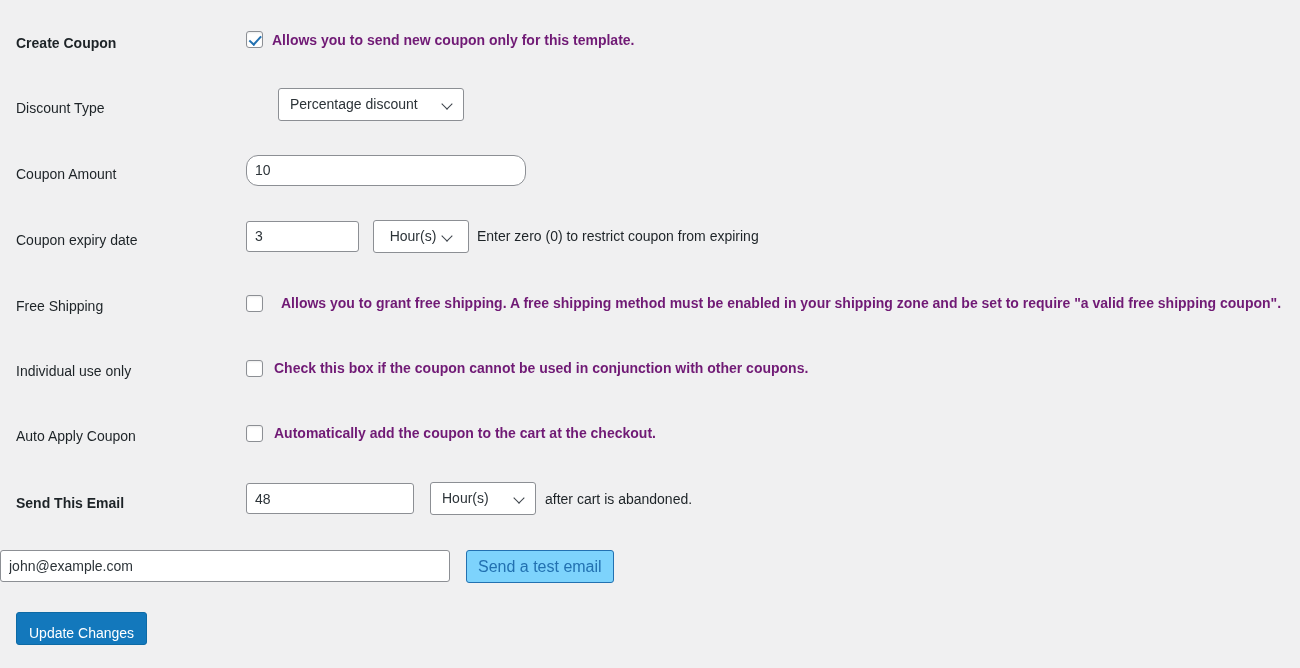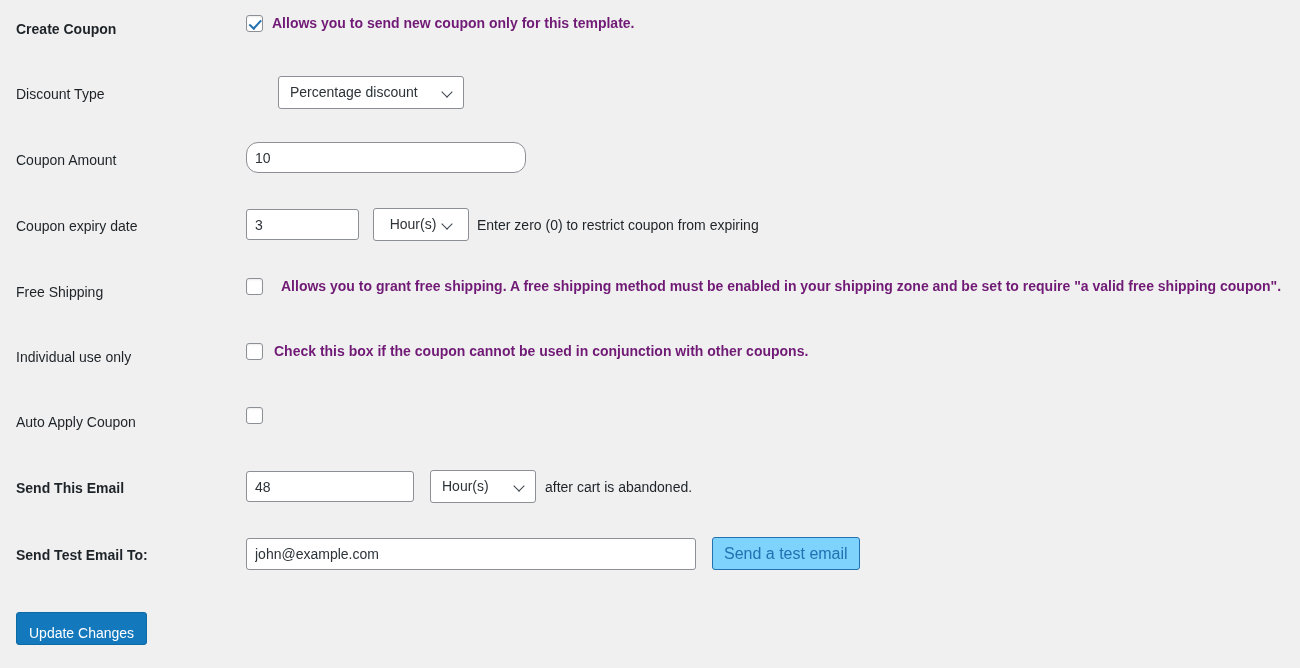--- a/index.html
+++ b/index.html
@@ -16,21 +16,21 @@
     color: #1d2327;
     -webkit-font-smoothing: antialiased;
     overflow: hidden;
   }
   .form-table {
     width: 1300px;
     border-collapse: collapse;
   }
   .row {
     display: flex;
-    align-items: flex-start;
+    align-items: center;
   }
   .label-cell {
     width: 246px;
     flex: 0 0 246px;
     padding-left: 16px;
     box-sizing: border-box;
     font-size: 14px;
     line-height: 1.3;
     color: #1d2327;
   }
@@ -268,37 +268,37 @@
     <div class="field-cell">
       <span class="cb"></span>
       <span class="cb-text" style="margin-left:11px;">Check this box if the coupon cannot be used in conjunction with other coupons.</span>
     </div>
   </div>
 
   <div class="row r-autoapply">
     <div class="label-cell">Auto Apply Coupon</div>
     <div class="field-cell">
       <span class="cb"></span>
+      <span class="cb-text" style="margin-left:11px;">Automatically add the coupon to the cart at the checkout.</span>
     </div>
   </div>
 
   <div class="row r-sendthis">
     <div class="label-cell bold">Send This Email</div>
     <div class="field-cell">
       <input class="text-input w-sendthis" type="text" value="48" style="">
       <div class="select-box sel-sendthis" style="margin-left:16px;">
         <span class="sel-label">Hour(s)</span>
         <span class="chev"></span>
       </div>
       <span class="after-text">after cart is abandoned.</span>
     </div>
   </div>
 
   <div class="row r-sendtest">
-    <div class="label-cell bold">Send Test Email To:</div>
     <div class="field-cell">
       <input class="text-input w-email" type="text" value="john@example.com" style="">
       <button class="btn-secondary">Send a test email</button>
     </div>
   </div>
 
   <div class="submit-row">
     <button class="btn-primary">Update Changes</button>
   </div>
 

